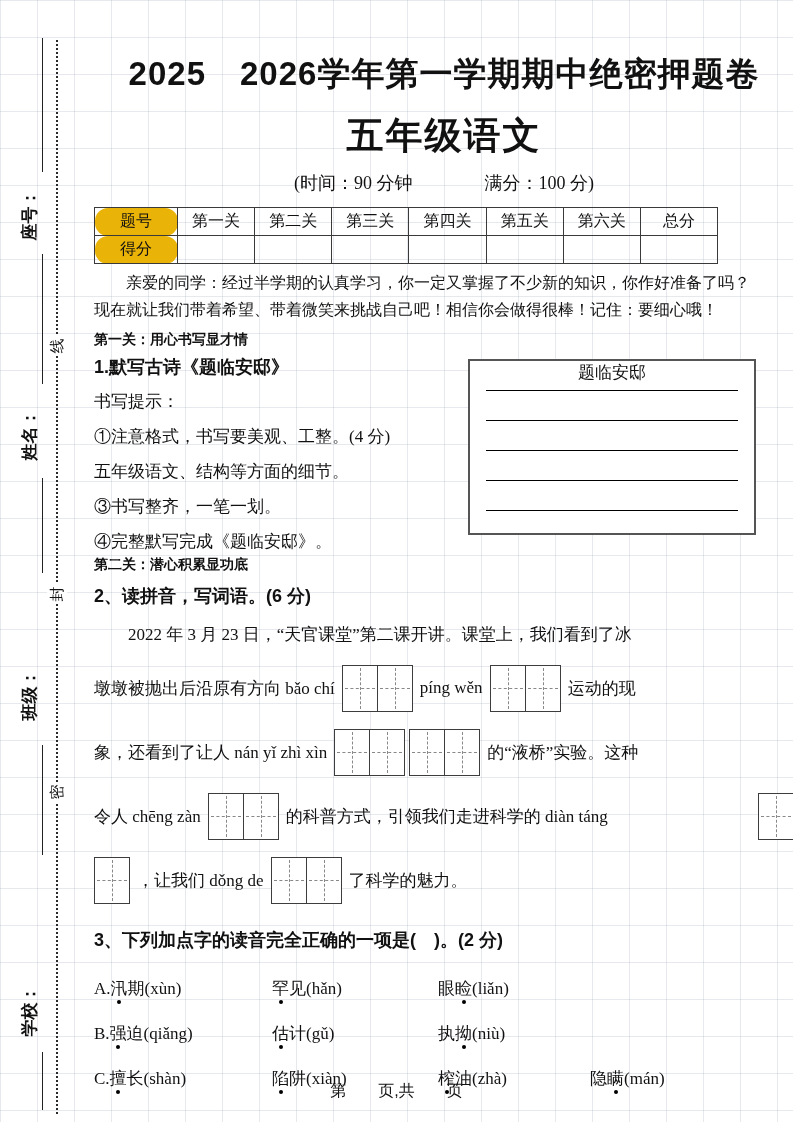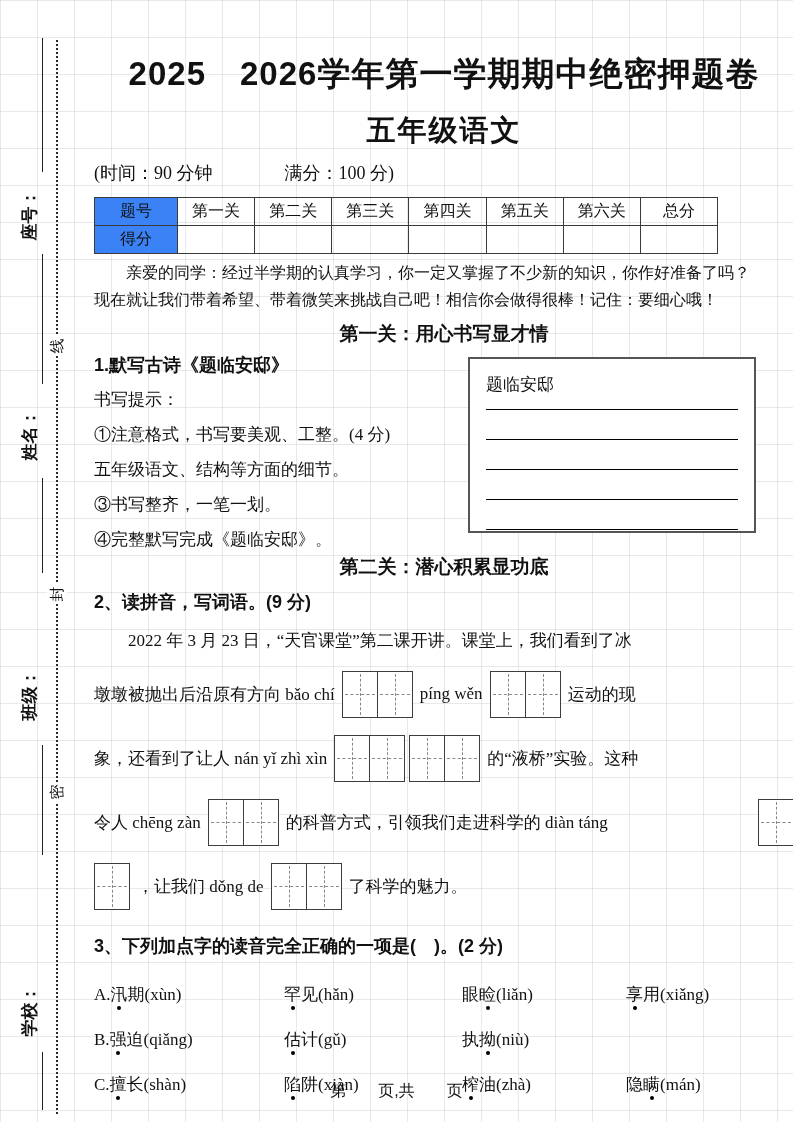--- a/index.html
+++ b/index.html
@@ -18,55 +18,55 @@
   .seal-char{position:absolute;left:47px;width:20px;height:20px;line-height:20px;text-align:center;
     font-size:15px;background:#fff;transform:rotate(-90deg);}
   .side-line{position:absolute;left:42px;width:0;border-left:1.6px solid #222;}
   .side-label{position:absolute;left:0;width:60px;height:22px;line-height:22px;text-align:center;
     font-size:17px;font-weight:bold;transform:rotate(-90deg);white-space:nowrap;}
   
   .content{position:absolute;left:94px;top:0;width:700px;}
   .title{margin-top:52px;text-align:center;font-family:"Liberation Sans",sans-serif;
     font-weight:900;font-size:33px;letter-spacing:1px;white-space:nowrap;}
   .subtitle{margin-top:14px;text-align:center;font-family:"Liberation Sans",sans-serif;
-    font-weight:900;font-size:29px;letter-spacing:2px;}
-  .meta{margin-top:10px;text-align:left;font-size:18px;}
+    font-weight:900;font-size:37px;letter-spacing:2px;}
+  .meta{margin-top:10px;text-align:center;font-size:18px;}
   
   table.score{border-collapse:collapse;margin-top:12px;width:624px;table-layout:fixed;}
   table.score td{border:1.4px solid #3a3a3a;height:27px;text-align:center;font-size:16px;padding:0;}
-  table.score td.hd{background:#3b82f6;width:82px;}
+  table.score td.hd{background:#eab308;width:82px;border-radius:13px;}
   
   .intro{margin-top:5px;font-size:16px;line-height:27px;font-family:"Liberation Sans",sans-serif;}
   .intro .l1{text-indent:2em;}
   
-  .sec-head{margin-top:8px;text-align:center;font-family:Liberation Mono, monospace;
-    font-weight:900;font-size:19px;}
+  .sec-head{margin-top:8px;font-family:Liberation Mono, monospace;
+    font-weight:900;font-size:14px;}
   .q-title{margin-top:10px;font-family:"Liberation Sans",sans-serif;font-weight:700;font-size:18px;}
   
   .q1-row{position:relative;margin-top:6px;min-height:190px;}
   .q1-left{width:390px;font-size:17px;}
   .q1-left .hint{margin-top:11px;line-height:24px;}
   .poem-box{position:absolute;right:38px;top:4px;width:288px;height:176px;border:2px solid #555;
     background:#fff;box-sizing:border-box;overflow:hidden;}
-  .poem-title{margin:14px 16px 0;font-size:17px;border-bottom:1.4px solid #000;
-    padding-bottom:13px;}
+  .poem-title{margin:0 16px 0;text-align:center;font-size:17px;border-bottom:1.4px solid #000;
+    padding-bottom:6px;}
   .poem-line{margin:29px 16px 0;border-bottom:1.4px solid #000;height:0;}
   
   .py-row{display:flex;align-items:center;font-size:17px;white-space:nowrap;}
   .py-row.r1{height:42px;margin-top:6px;text-indent:2em;display:block;line-height:42px;}
   .py-row.rn{height:64px;}
   .tzg{display:inline-flex;border:1.6px solid #3d3d3d;background:#fff;margin:0 7px;flex:0 0 auto;}
   .tzg .cell{width:34px;height:45px;position:relative;border-right:1.6px solid #3d3d3d;}
   .tzg .cell:last-child{border-right:none;}
   .tzg .cell::before{content:"";position:absolute;left:50%;top:2px;bottom:2px;border-left:1px dashed #888;}
   .tzg .cell::after{content:"";position:absolute;top:50%;left:2px;right:2px;border-top:1px dashed #888;}
   .push-right{margin-left:auto;margin-right:0;}
   
   .opt-row{display:grid;grid-template-columns:178px 166px 152px auto;height:45px;
-    align-items:center;font-size:17px;gap:12px;}
+    align-items:center;font-size:17px;}
   .opt-row .cellw{white-space:nowrap;}
   .zh{position:relative;display:inline-block;}
   .zh.em::after{content:"";position:absolute;left:50%;transform:translateX(-50%);bottom:-4px;
     width:4px;height:4px;border-radius:50%;background:#000;}
   .py{font-size:17px;}
   .opts{margin-top:14px;}
   
   .footer{position:absolute;left:0;right:0;bottom:20px;text-align:center;font-size:16px;
     font-family:"Liberation Sans",sans-serif;}
 </style>
@@ -140,21 +140,21 @@
       <div class="poem-box">
         <div class="poem-title">题临安邸</div>
         <div class="poem-line"></div>
         <div class="poem-line"></div>
         <div class="poem-line"></div>
         <div class="poem-line"></div>
       </div>
     </div>
 
     <div class="sec-head" style="margin-top:2px">第二关：潜心积累显功底</div>
-    <div class="q-title">2、读拼音，写词语。(9 分)</div>
+    <div class="q-title">2、读拼音，写词语。(6 分)</div>
 
     <div class="py-row r1">2022 年 3 月 23 日，“天官课堂”第二课开讲。课堂上，我们看到了冰</div>
 
     <div class="py-row rn">
       <span>墩墩被抛出后沿原有方向 bǎo chí</span>
       <span class="tzg">
           <span class="cell"></span>
           <span class="cell"></span>
         </span>
       <span>píng wěn</span>
@@ -202,21 +202,20 @@
       <span>了科学的魅力。</span>
     </div>
 
     <div class="q-title" style="margin-top:16px">3、下列加点字的读音完全正确的一项是(　)。(2 分)</div>
 
     <div class="opts">
       <div class="opt-row">
         <span class="cellw"><span>A.</span><span class="zh em">汛</span><span class="zh">期</span><span class="py">(xùn)</span></span>
         <span class="cellw"><span class="zh em">罕</span><span class="zh">见</span><span class="py">(hǎn)</span></span>
         <span class="cellw"><span class="zh">眼</span><span class="zh em">睑</span><span class="py">(liǎn)</span></span>
-        <span class="cellw"><span class="zh em">享</span><span class="zh">用</span><span class="py">(xiǎng)</span></span>
       </div>
       <div class="opt-row">
         <span class="cellw"><span>B.</span><span class="zh em">强</span><span class="zh">迫</span><span class="py">(qiǎng)</span></span>
         <span class="cellw"><span class="zh em">估</span><span class="zh">计</span><span class="py">(gǔ)</span></span>
         <span class="cellw"><span class="zh">执</span><span class="zh em">拗</span><span class="py">(niù)</span></span>
       </div>
       <div class="opt-row">
         <span class="cellw"><span>C.</span><span class="zh em">擅</span><span class="zh">长</span><span class="py">(shàn)</span></span>
         <span class="cellw"><span class="zh em">陷</span><span class="zh">阱</span><span class="py">(xiàn)</span></span>
         <span class="cellw"><span class="zh em">榨</span><span class="zh">油</span><span class="py">(zhà)</span></span>

